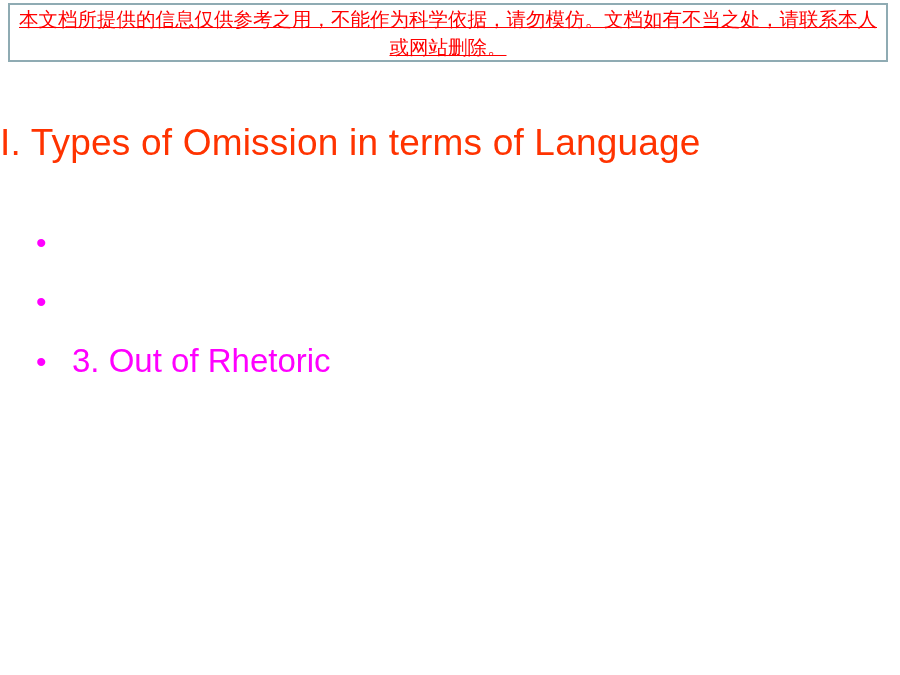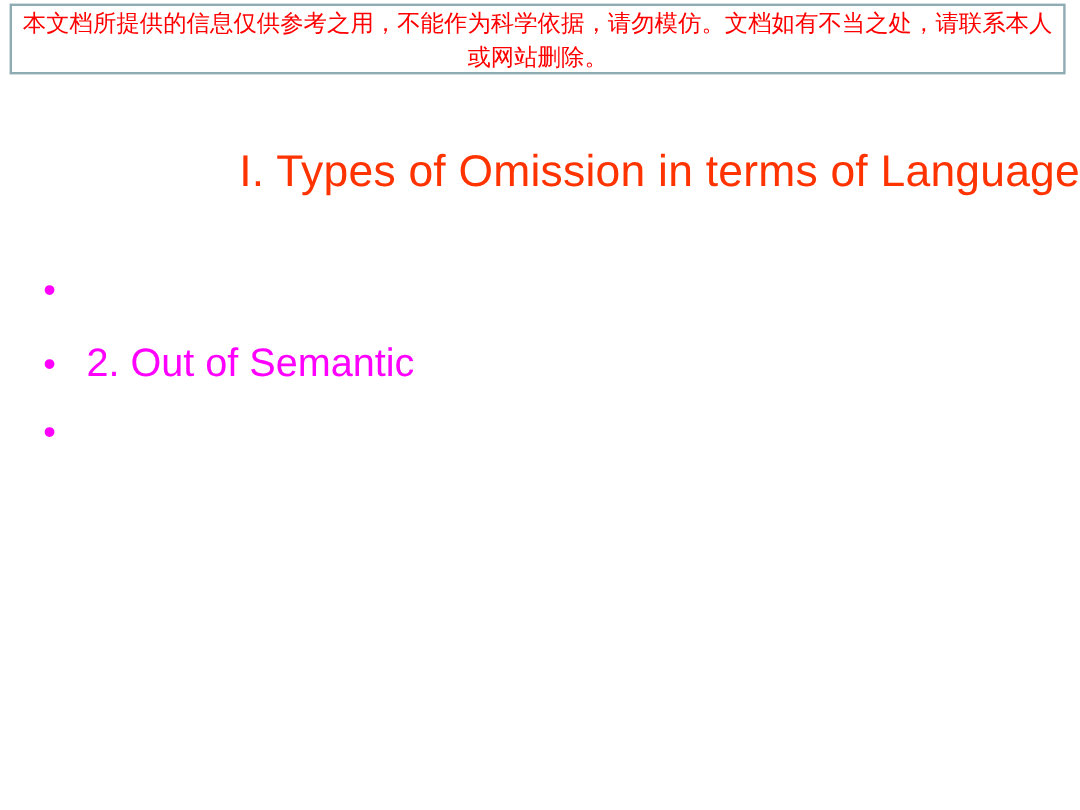--- a/index.html
+++ b/index.html
@@ -34,29 +34,30 @@
     width: 868px;
     text-align: center;
     color: #ff0000;
     font-family: "DejaVu Serif", "Liberation Serif", serif;
     font-size: 19.5px;
     line-height: 28px;
     letter-spacing: 0px;
     white-space: normal;
     word-break: break-all;
     padding-top: 1px;
+    text-decoration: underline;
   }
 
   
   .slide-title {
     position: absolute;
     left: 0px;
     top: 96px;
     width: 900px;
-    text-align: right;
+    text-align: left;
     color: #ff3300;
     font-family: "Liberation Sans", sans-serif;
     font-size: 37px;
     font-weight: 400;
     line-height: 44px;
     letter-spacing: 0.2px;
     white-space: nowrap;
   }
 
   
@@ -103,20 +104,20 @@
   </div>
 
   <h1 class="slide-title">I. Types of Omission in terms of Language</h1>
 
   <ul class="bullet-list">
     <li class="bullet-item">
       <span class="bullet-marker">•</span>
     </li>
     <li class="bullet-item">
       <span class="bullet-marker">•</span>
-      <span class="bullet-label">2. Out of Semantic</span>
     </li>
     <li class="bullet-item">
       <span class="bullet-marker">•</span>
+      <span class="bullet-label">3. Out of Rhetoric</span>
     </li>
   </ul>
 
 </div>
 
 </body></html>

